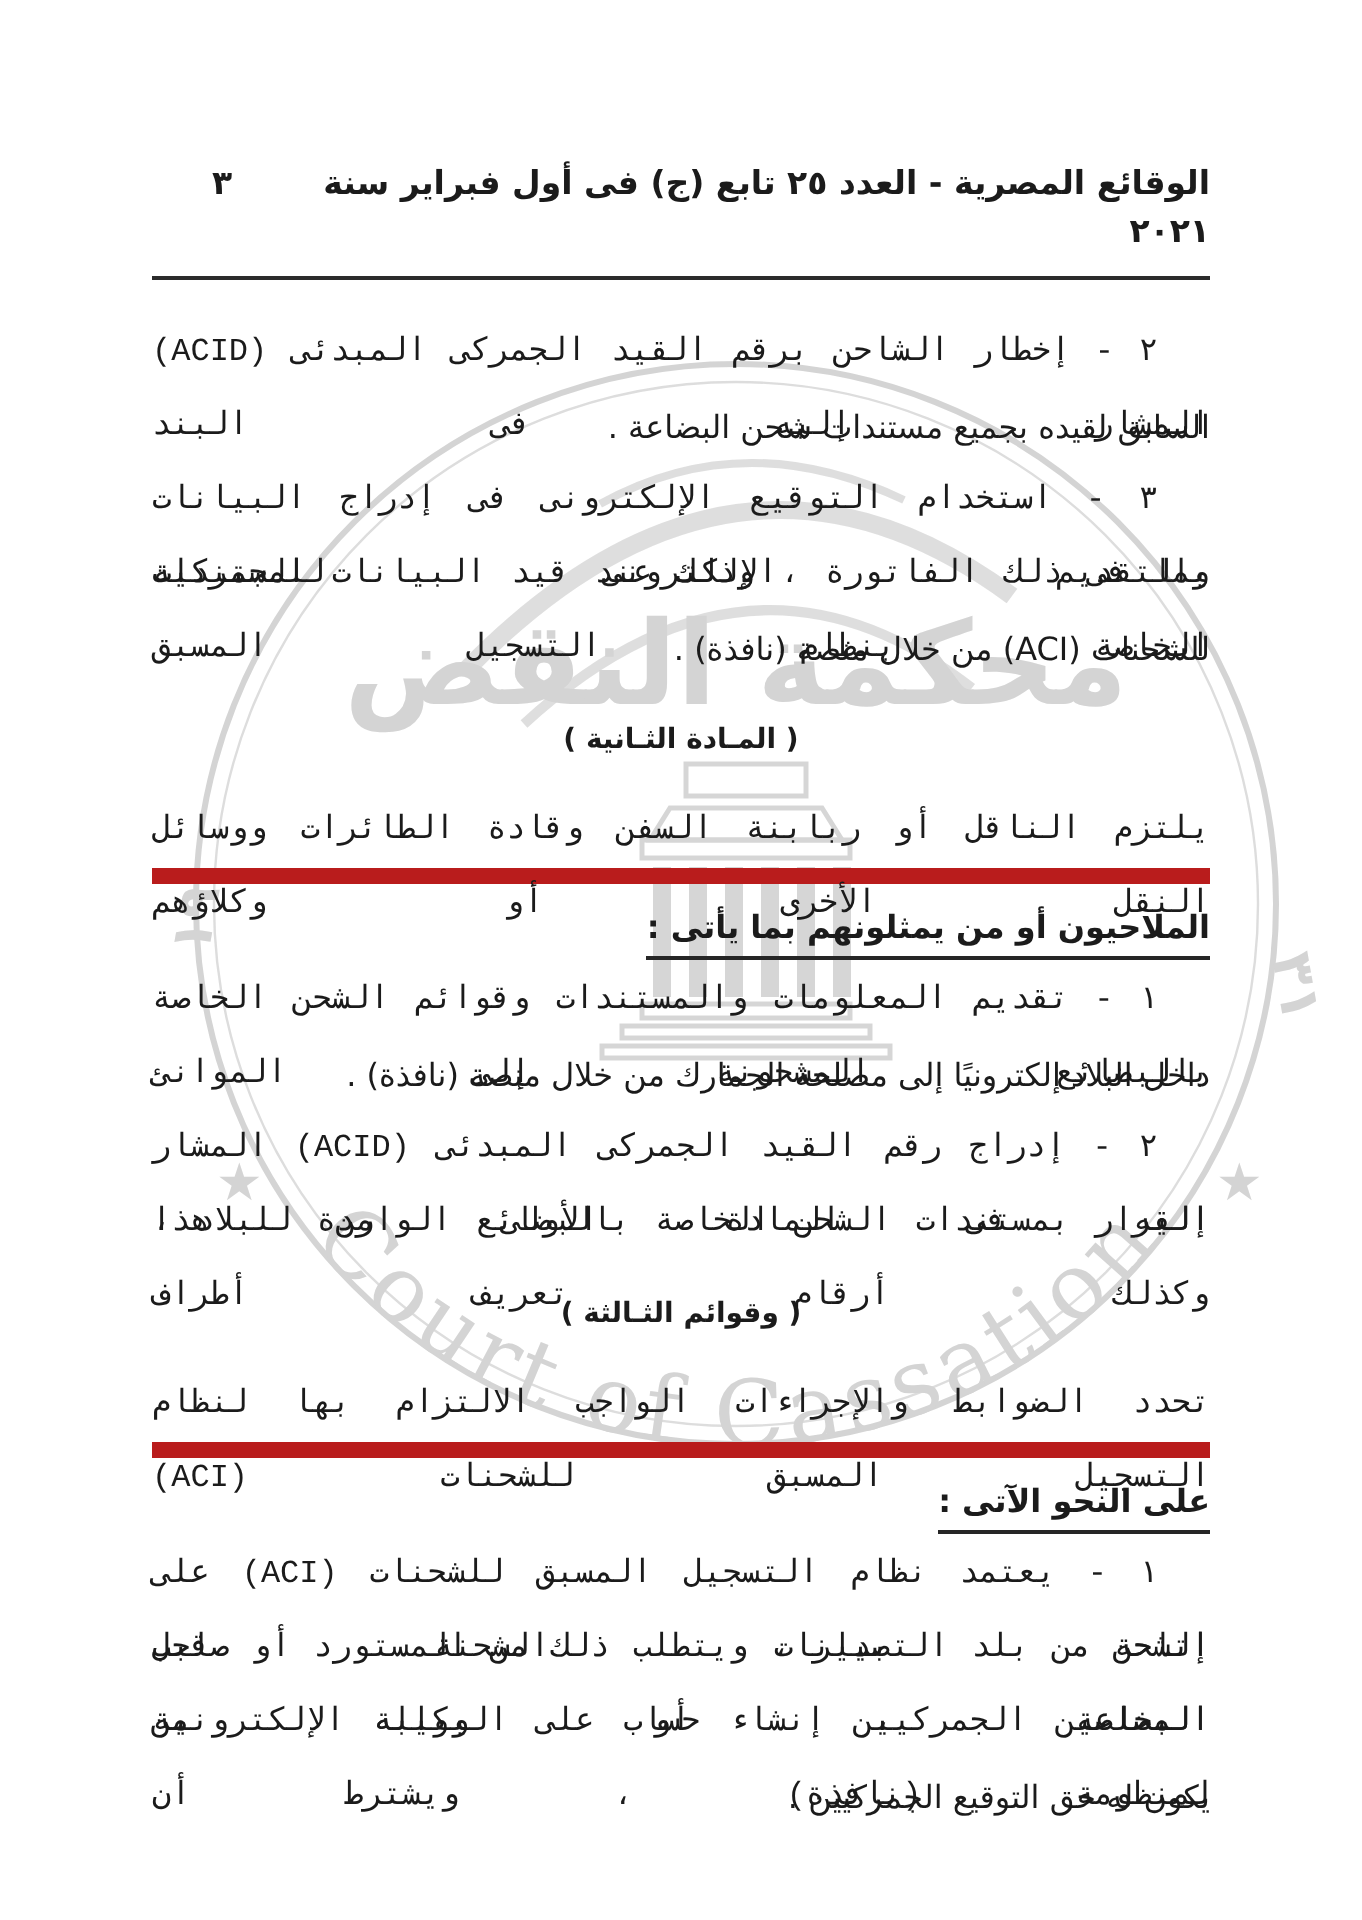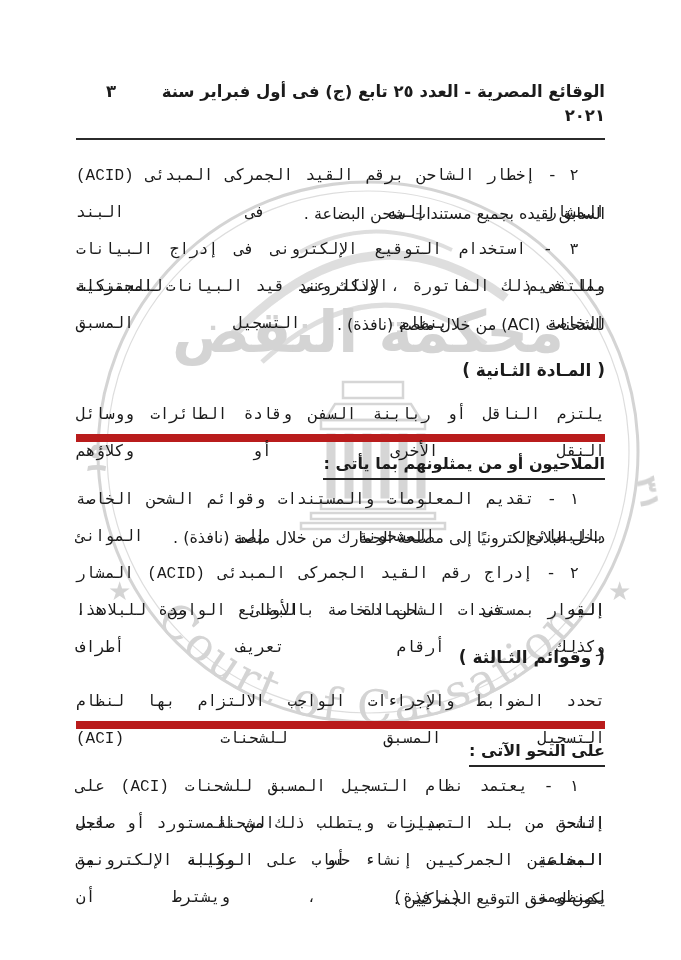--- a/index.html
+++ b/index.html
@@ -17,21 +17,21 @@
   .header-row{display:flex;justify-content:space-between;align-items:baseline;
               direction:rtl;font-weight:bold;font-size:16.5px;line-height:24px;}
   .page-num{margin-left:30px;font-weight:bold;}
   .rule{border:none;border-top:2.5px solid #2b2b2b;margin:10px 0 0 0;}
 
   .body{margin-top:18px;font-size:16px;}
   .ln{direction:rtl;height:37px;line-height:37px;white-space:nowrap;}
   .just{text-align:justify;text-align-last:justify;white-space:normal;font-family:Liberation Mono, monospace;}
   .ind{text-indent:26px;}
   .end{}
-  .heading{font-weight:bold;font-size:17px;text-align:right;
+  .heading{font-weight:bold;font-size:14px;text-align:center;
            height:46px;line-height:46px;white-space:normal;margin:4px 0;}
   .ul-full{border-bottom:8px solid #b91c1c;margin-bottom:3px;}
   .ul{border-bottom:2px solid #262626;padding-bottom:5px;font-weight:bold;}
 
   .seal-latin{font-family:"DejaVu Serif",serif;}
 </style>
 </head>
 <body>
 
 <div class="page">

